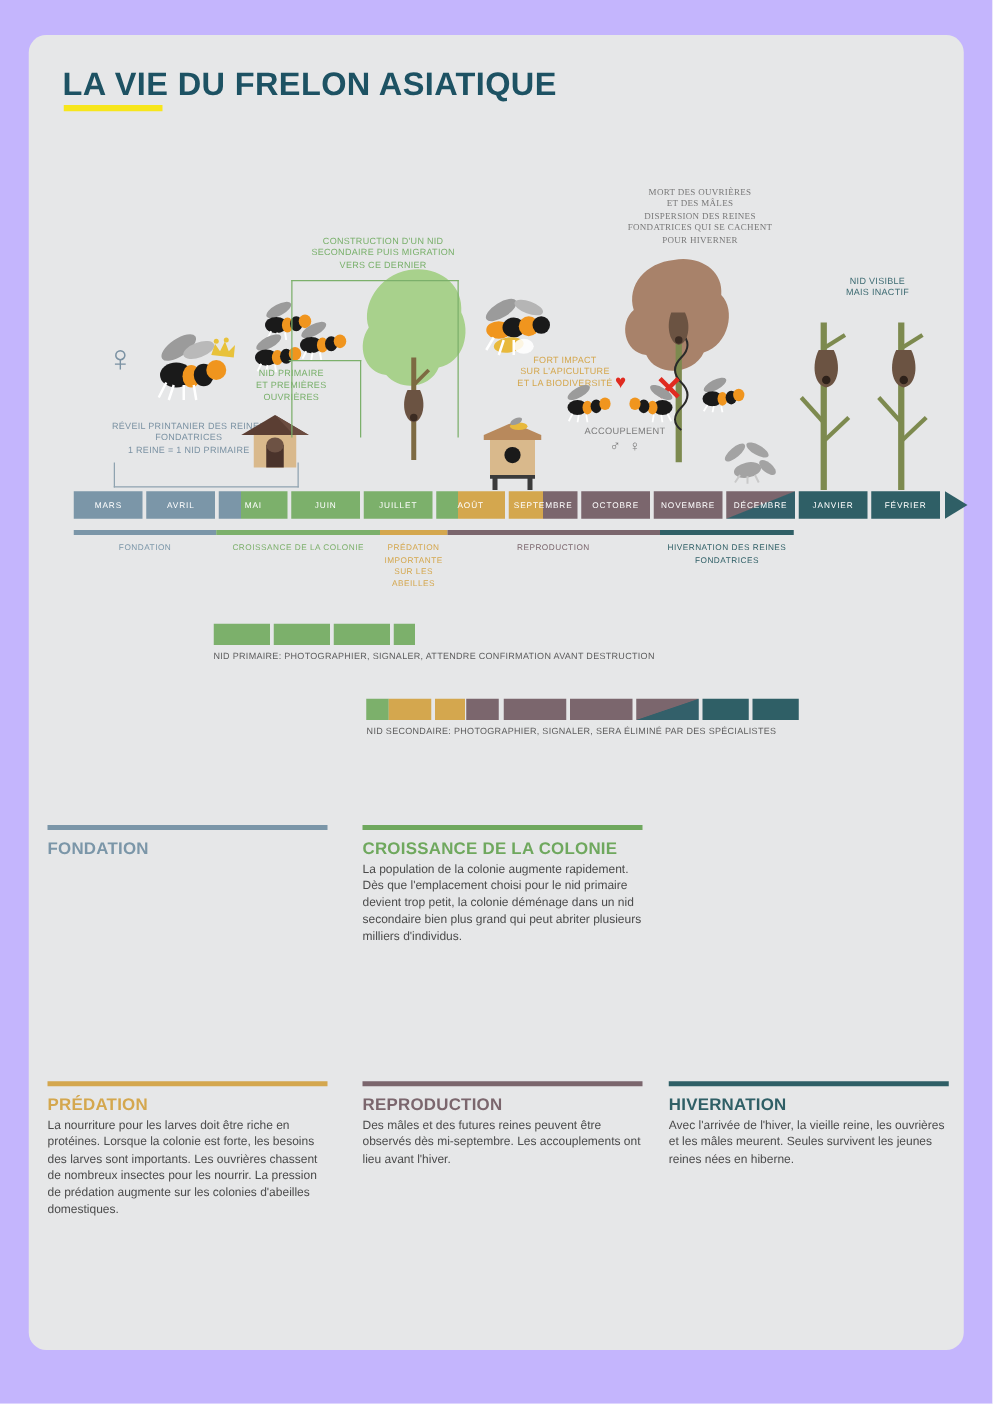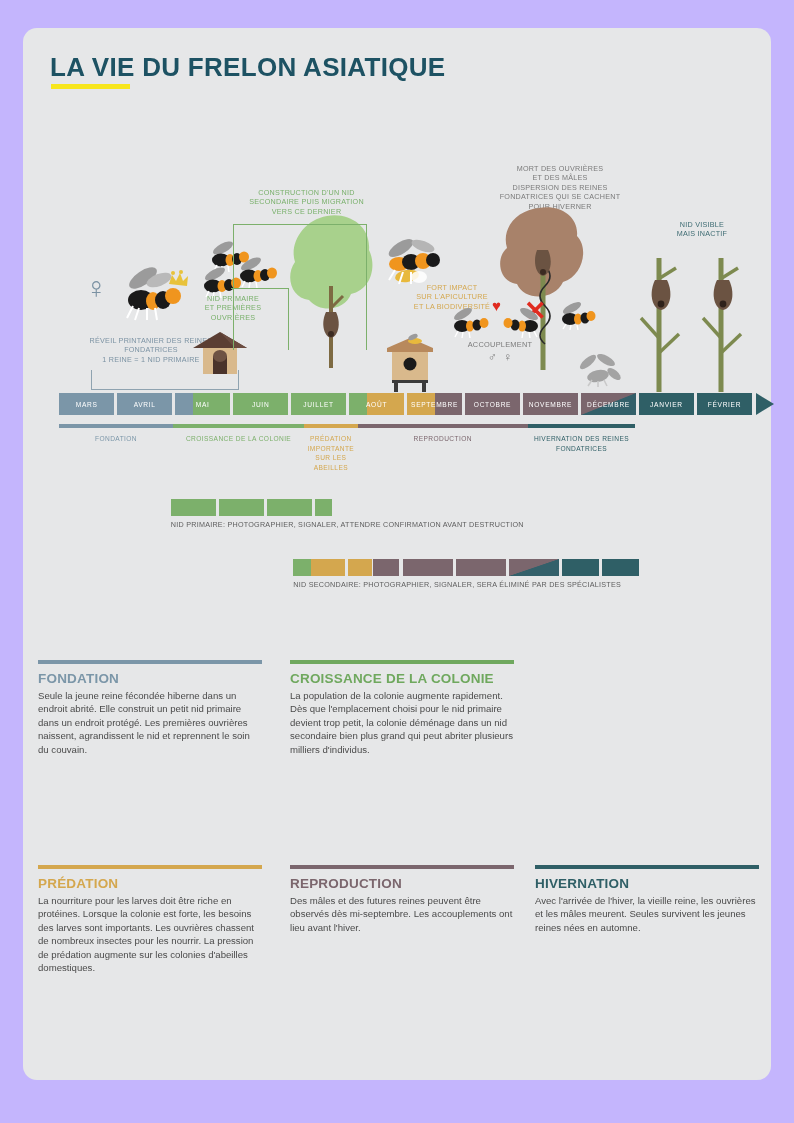--- a/index.html
+++ b/index.html
@@ -208,21 +208,21 @@
         <path d="M6 18 L29 8 L52 18 L52 22 L6 22 Z" fill="#b8895c"></path>
         <rect x="11" y="22" width="36" height="28" fill="#d9b98c"></rect>
         <circle cx="29" cy="34" r="6.5" fill="#1a1a1a"></circle>
         <rect x="13" y="50" width="4" height="12" fill="#3b3b3b"></rect>
         <rect x="41" y="50" width="4" height="12" fill="#3b3b3b"></rect>
         <rect x="11" y="50" width="36" height="3" fill="#3b3b3b"></rect>
         <ellipse cx="34" cy="11" rx="7" ry="3" fill="#e8b93c"></ellipse>
         <ellipse cx="32" cy="7" rx="5" ry="2.5" fill="#9b9b9b" transform="rotate(-25 32 7)"></ellipse>
       </svg>
 
-      <div class="lbl lbl-gray" style="left:452px; top:56px; width:170px;">MORT DES OUVRIÈRES
+      <div class="lbl lbl-gray" style="left:452px; top:42px; width:170px;font-family:Liberation Serif, serif;">MORT DES OUVRIÈRES
 ET DES MÂLES
 DISPERSION DES REINES
 FONDATRICES QUI SE CACHENT
 POUR HIVERNER</div>
 
       <svg class="sq" style="left:470px; top:96px;" width="110" height="166" viewBox="0 0 110 166">
         <path d="M46 4 C66 0 86 12 84 32 C96 44 90 72 70 78 C62 96 32 98 24 80
                  C6 78 2 54 14 44 C8 24 24 6 46 4 Z" fill="#a8826a"></path>
         <path d="M50 54 L50 166" stroke="#7d8a4f" stroke-width="5"></path>
         <path d="M52 62 q10 10 0 20 q-10 10 0 20 q10 10 0 20 q-10 10 0 18" stroke="#2a2a2a" stroke-width="1.6" fill="none"></path>
@@ -363,38 +363,37 @@
         <div class="nestbar" style="left: 485.873px; width: 49.8122px; top: 531px; background: linear-gradient(to right bottom, rgb(123, 102, 109) 0px, rgb(123, 102, 109) 49%, rgb(51, 96, 106) 51%, rgb(51, 96, 106) 100%);"></div>
         <div class="nestbar" style="left: 538.952px; width: 36.7467px; top: 531px; background: rgb(47, 95, 102);"></div>
         <div class="nestbar" style="left: 578.965px; width: 36.7467px; top: 531px; background: rgb(47, 95, 102);"></div>
         <div class="nestcap" style="left: 270.293px; top: 552px;">NID SECONDAIRE: PHOTOGRAPHIER, SIGNALER, SERA ÉLIMINÉ PAR DES SPÉCIALISTES</div>
       </div>
 
     <div>
         <div class="block" style="left: 15px; top: 632px;">
           <div class="block-rule" style="background: rgb(123, 150, 168);"></div>
           <div class="block-head" style="color: rgb(123, 150, 168);">FONDATION</div>
-          <div class="block-body">Seule la jeune reine fécondée hiberne dans un endroit abrité. Elle construit un petit nid primaire dans un endroit protégé. Les premières ouvrières naissent, agrandissent le nid et reprennent le soin du couvain.</div>
         </div>
         <div class="block" style="left: 267px; top: 632px;">
           <div class="block-rule" style="background: rgb(111, 168, 94);"></div>
           <div class="block-head" style="color: rgb(111, 168, 94);">CROISSANCE DE LA COLONIE</div>
           <div class="block-body">La population de la colonie augmente rapidement. Dès que l'emplacement choisi pour le nid primaire devient trop petit, la colonie déménage dans un nid secondaire bien plus grand qui peut abriter plusieurs milliers d'individus.</div>
         </div>
         <div class="block" style="left: 15px; top: 837px;">
           <div class="block-rule" style="background: rgb(212, 167, 78);"></div>
           <div class="block-head" style="color: rgb(212, 167, 78);">PRÉDATION</div>
           <div class="block-body">La nourriture pour les larves doit être riche en protéines. Lorsque la colonie est forte, les besoins des larves sont importants. Les ouvrières chassent de nombreux insectes pour les nourrir. La pression de prédation augmente sur les colonies d'abeilles domestiques.</div>
         </div>
         <div class="block" style="left: 267px; top: 837px;">
           <div class="block-rule" style="background: rgb(123, 102, 109);"></div>
           <div class="block-head" style="color: rgb(123, 102, 109);">REPRODUCTION</div>
           <div class="block-body">Des mâles et des futures reines peuvent être observés dès mi-septembre. Les accouplements ont lieu avant l'hiver.</div>
         </div>
         <div class="block" style="left: 512px; top: 837px;">
           <div class="block-rule" style="background: rgb(47, 95, 102);"></div>
           <div class="block-head" style="color: rgb(47, 95, 102);">HIVERNATION</div>
-          <div class="block-body">Avec l'arrivée de l'hiver, la vieille reine, les ouvrières et les mâles meurent. Seules survivent les jeunes reines nées en automne.</div>
+          <div class="block-body">Avec l'arrivée de l'hiver, la vieille reine, les ouvrières et les mâles meurent. Seules survivent les jeunes reines nées en hiberne.</div>
         </div>
       </div>
 
   </div>
 </div>
 
 </body></html>

